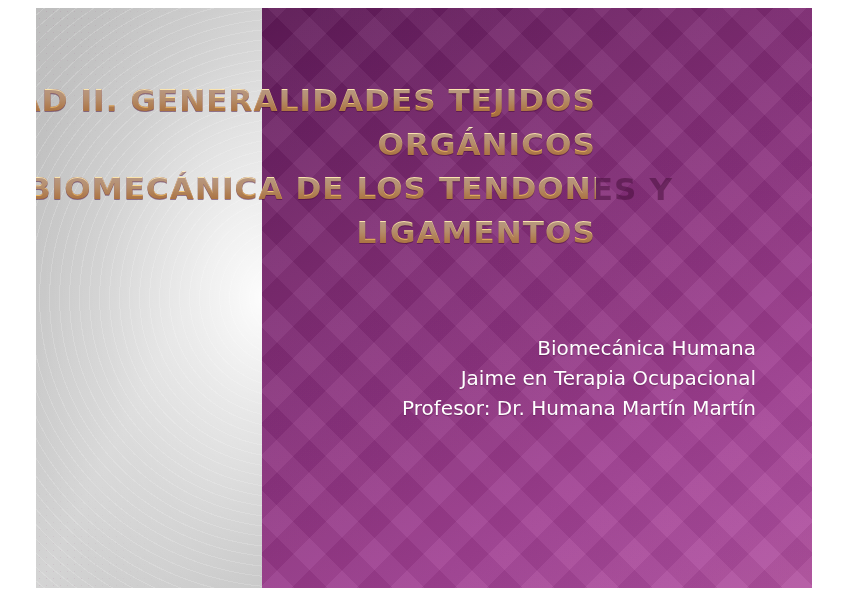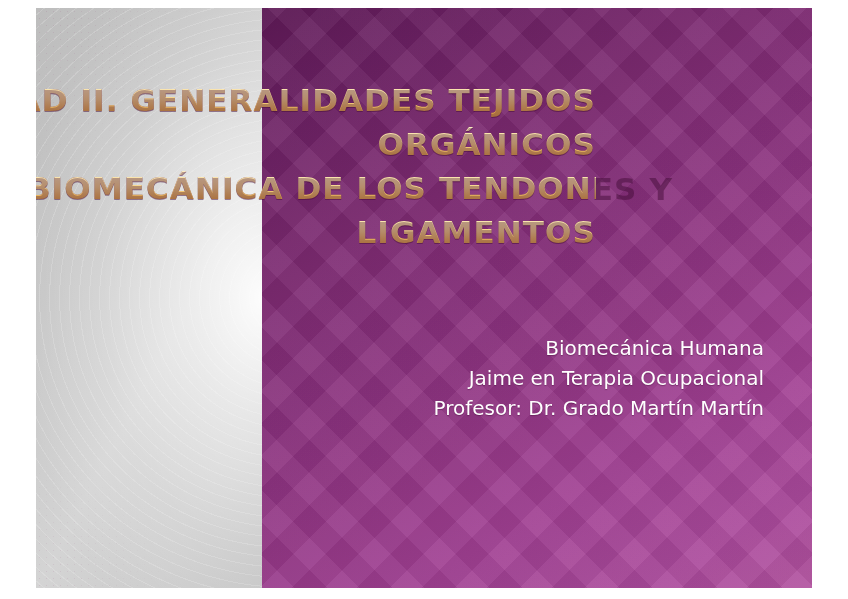--- a/index.html
+++ b/index.html
@@ -132,21 +132,21 @@
     background-clip: text;
     color: transparent;
     -webkit-text-fill-color: transparent;
     text-shadow: 0 1px 0 rgba(60,10,50,0.35);
     filter: drop-shadow(0.6px 0.6px 0.4px rgba(90,25,75,0.75));
   }
 
   
   .subtitle-block {
     position: absolute;
-    left: 208px;
+    left: 200px;
     top: 325px;
     width: 520px;
     text-align: right;
     z-index: 6;
   }
   .subtitle-line {
     font-family: "DejaVu Sans", sans-serif;
     font-weight: normal;
     font-size: 20px;
     line-height: 30px;
@@ -173,16 +173,16 @@
   <div class="title-block">
     <div class="title-line">UNIDAD II.  GENERALIDADES TEJIDOS</div>
     <div class="title-line">ORGÁNICOS</div>
     <div class="title-line">TEMA 5. BIOMECÁNICA DE LOS TENDONES Y</div>
     <div class="title-line">LIGAMENTOS</div>
   </div>
 
   <div class="subtitle-block">
     <div class="subtitle-line">Biomecánica Humana</div>
     <div class="subtitle-line">Jaime en Terapia Ocupacional</div>
-    <div class="subtitle-line">Profesor: Dr.  Grado Martín Martín</div>
+    <div class="subtitle-line">Profesor: Dr.  Humana Martín Martín</div>
   </div>
 
 </div>
 
 </body></html>

